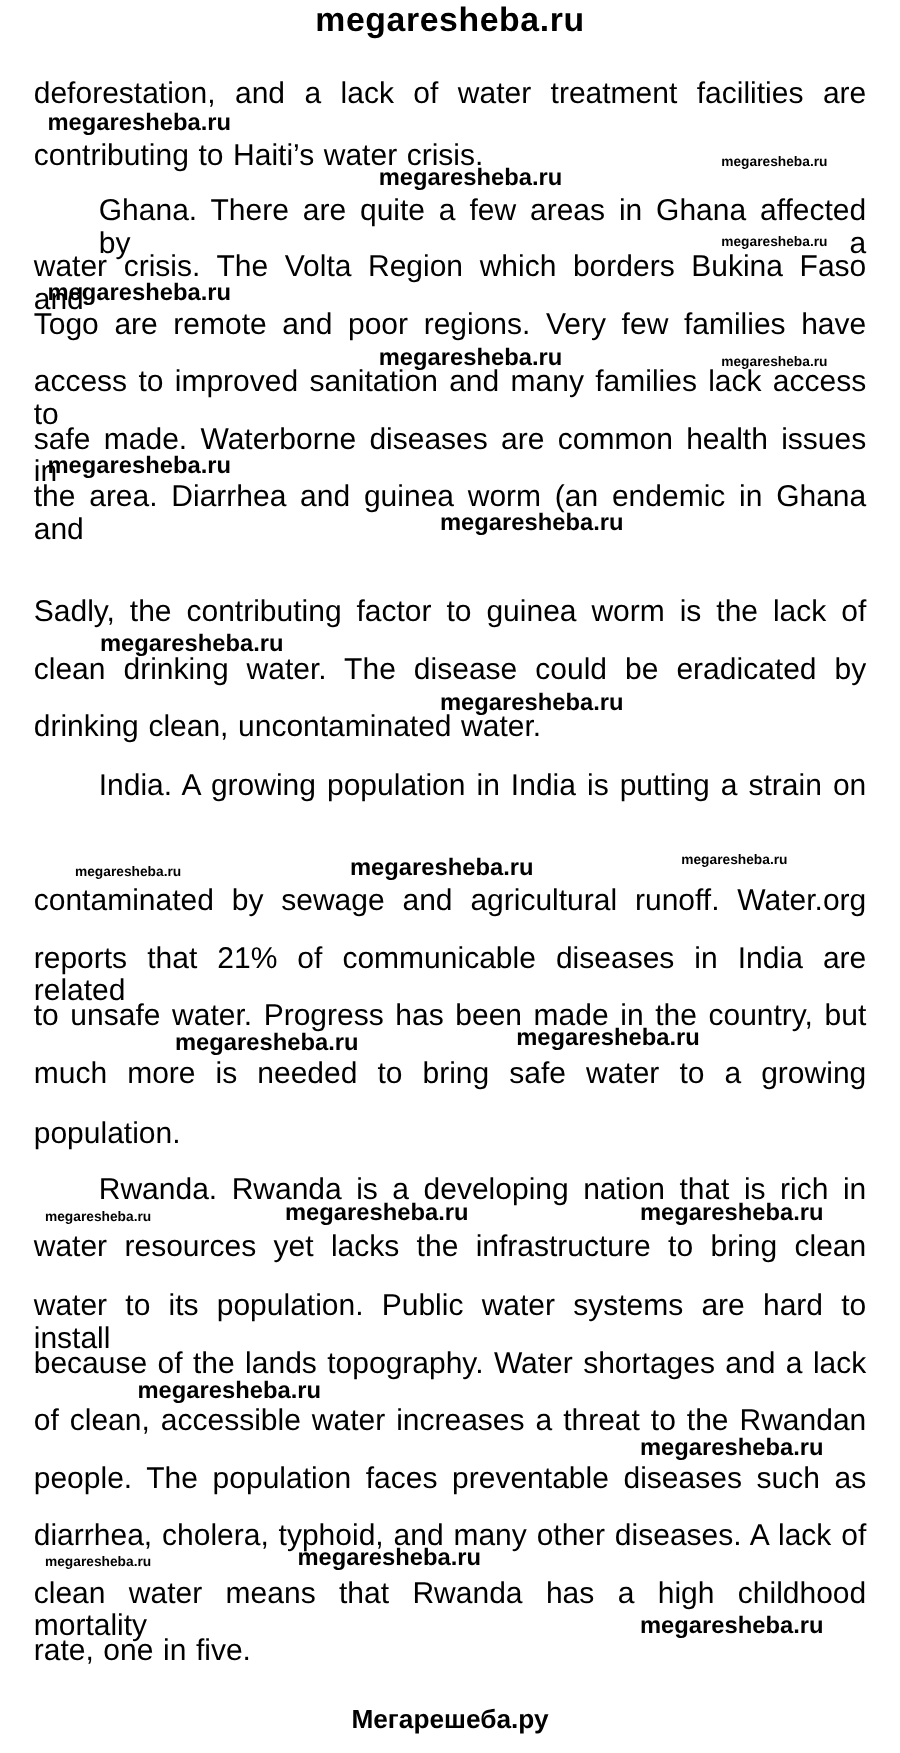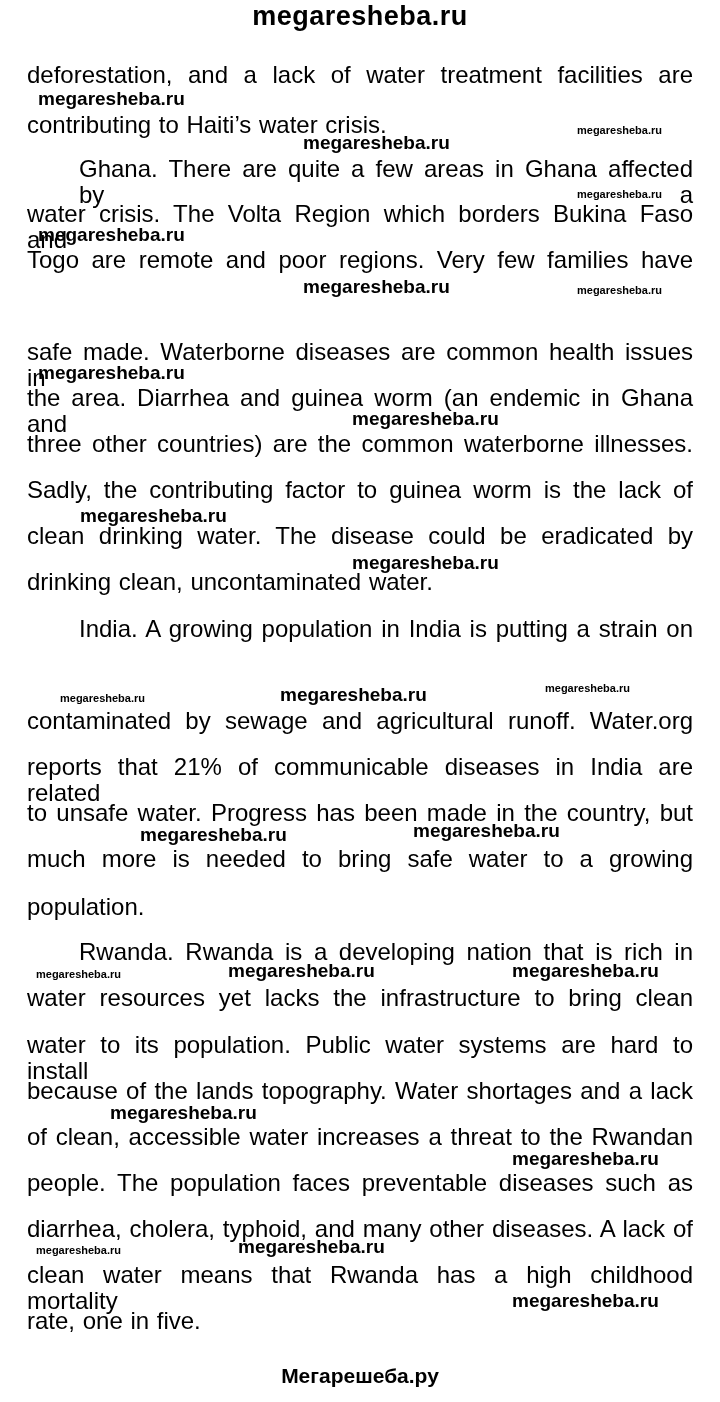--- a/index.html
+++ b/index.html
@@ -62,23 +62,23 @@
 
 <div class="page">
 
   <div class="page-header">megaresheba.ru</div>
 
   <div class="bl j" style="top:62px">deforestation, and a lack of water treatment facilities are</div>
   <div class="bl" style="top:112px">contributing to Haiti’s water crisis.</div>
   <div class="bl j" style="top:201px">water crisis. The Volta Region which borders Bukina Faso and</div>
   <div class="bl j ind" style="top:156px">Ghana. There are quite a few areas in Ghana affected by a</div>
   <div class="bl j" style="top:247px">Togo are remote and poor regions. Very few families have</div>
+  <div class="bl j" style="top:293px">access to improved sanitation and many families lack access to</div>
   <div class="bl j" style="top:339px">safe made. Waterborne diseases are common health issues in</div>
   <div class="bl j" style="top:385px">the area. Diarrhea and guinea worm (an endemic in Ghana and</div>
-  <div class="bl j" style="top:431px">three other countries) are the common waterborne illnesses.</div>
   <div class="bl j" style="top:477px">Sadly, the contributing factor to guinea worm is the lack of</div>
   <div class="bl j" style="top:523px">clean drinking water. The disease could be eradicated by</div>
   <div class="bl" style="top:569px">drinking clean, uncontaminated water.</div>
   <div class="bl j ind" style="top:616px">India. A growing population in India is putting a strain on</div>
   <div class="bl j" style="top:708px">contaminated by sewage and agricultural runoff. Water.org</div>
   <div class="bl j" style="top:754px">reports that 21% of communicable diseases in India are related</div>
   <div class="bl j" style="top:800px">to unsafe water. Progress has been made in the country, but</div>
   <div class="bl j" style="top:846px">much more is needed to bring safe water to a growing</div>
   <div class="bl" style="top:894px">population.</div>
   <div class="bl j ind" style="top:939px">Rwanda. Rwanda is a developing nation that is rich in</div>

